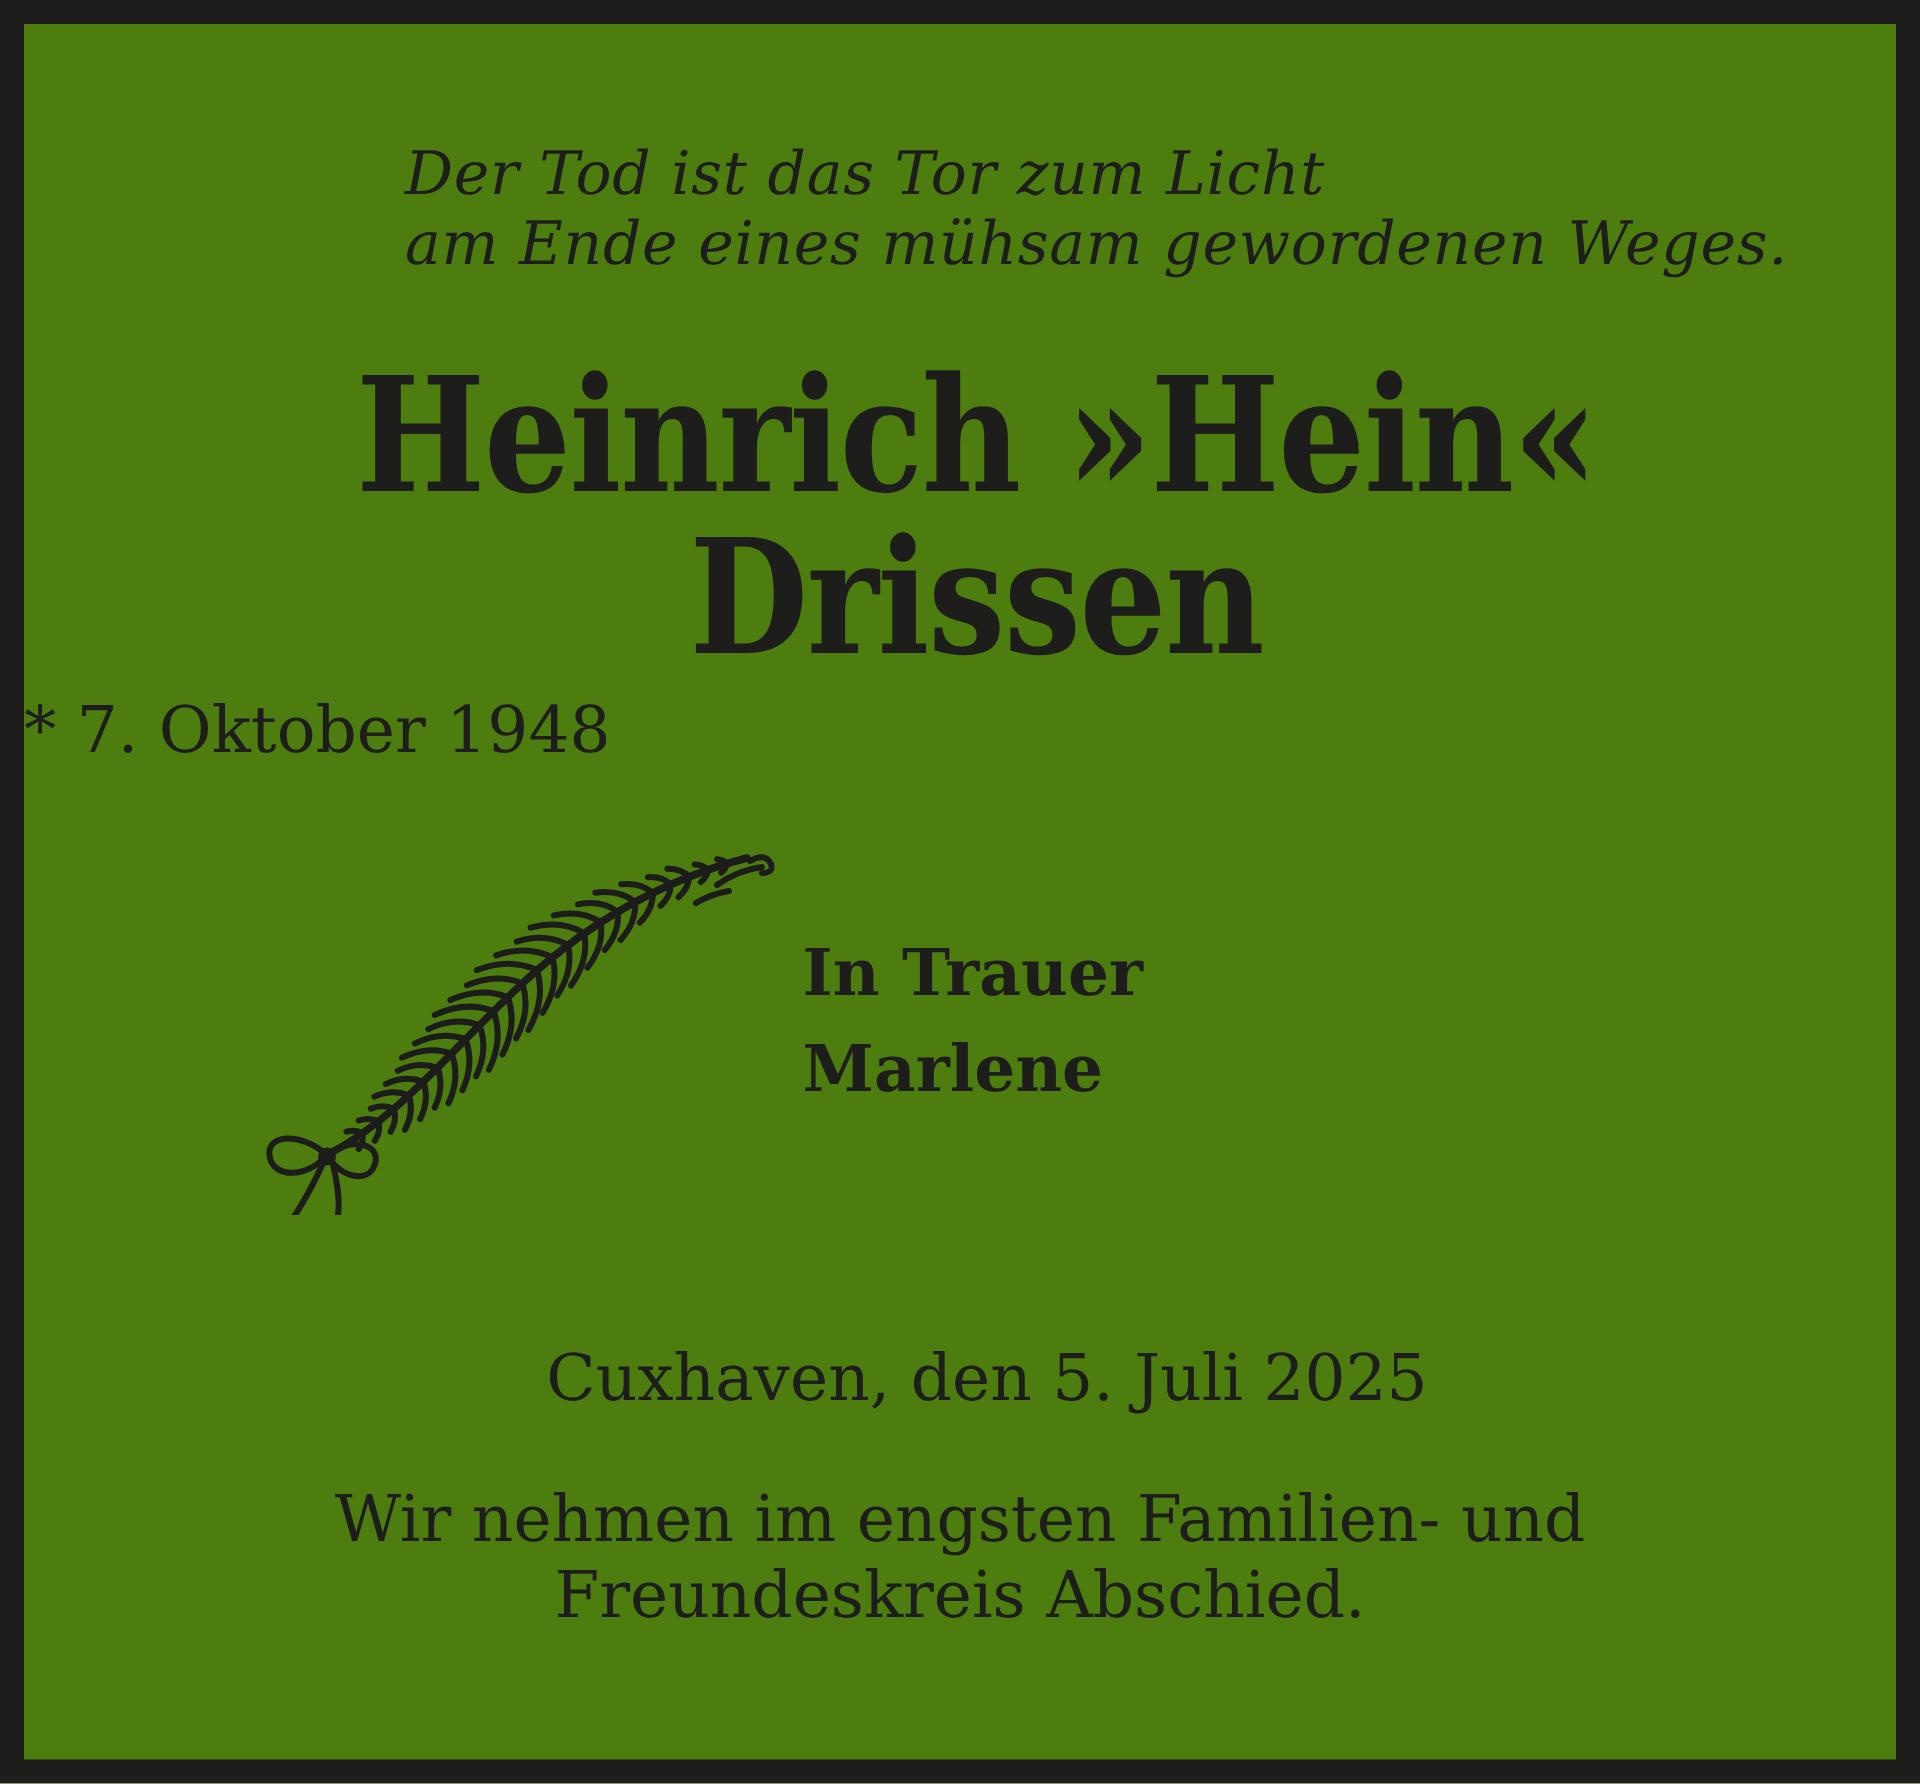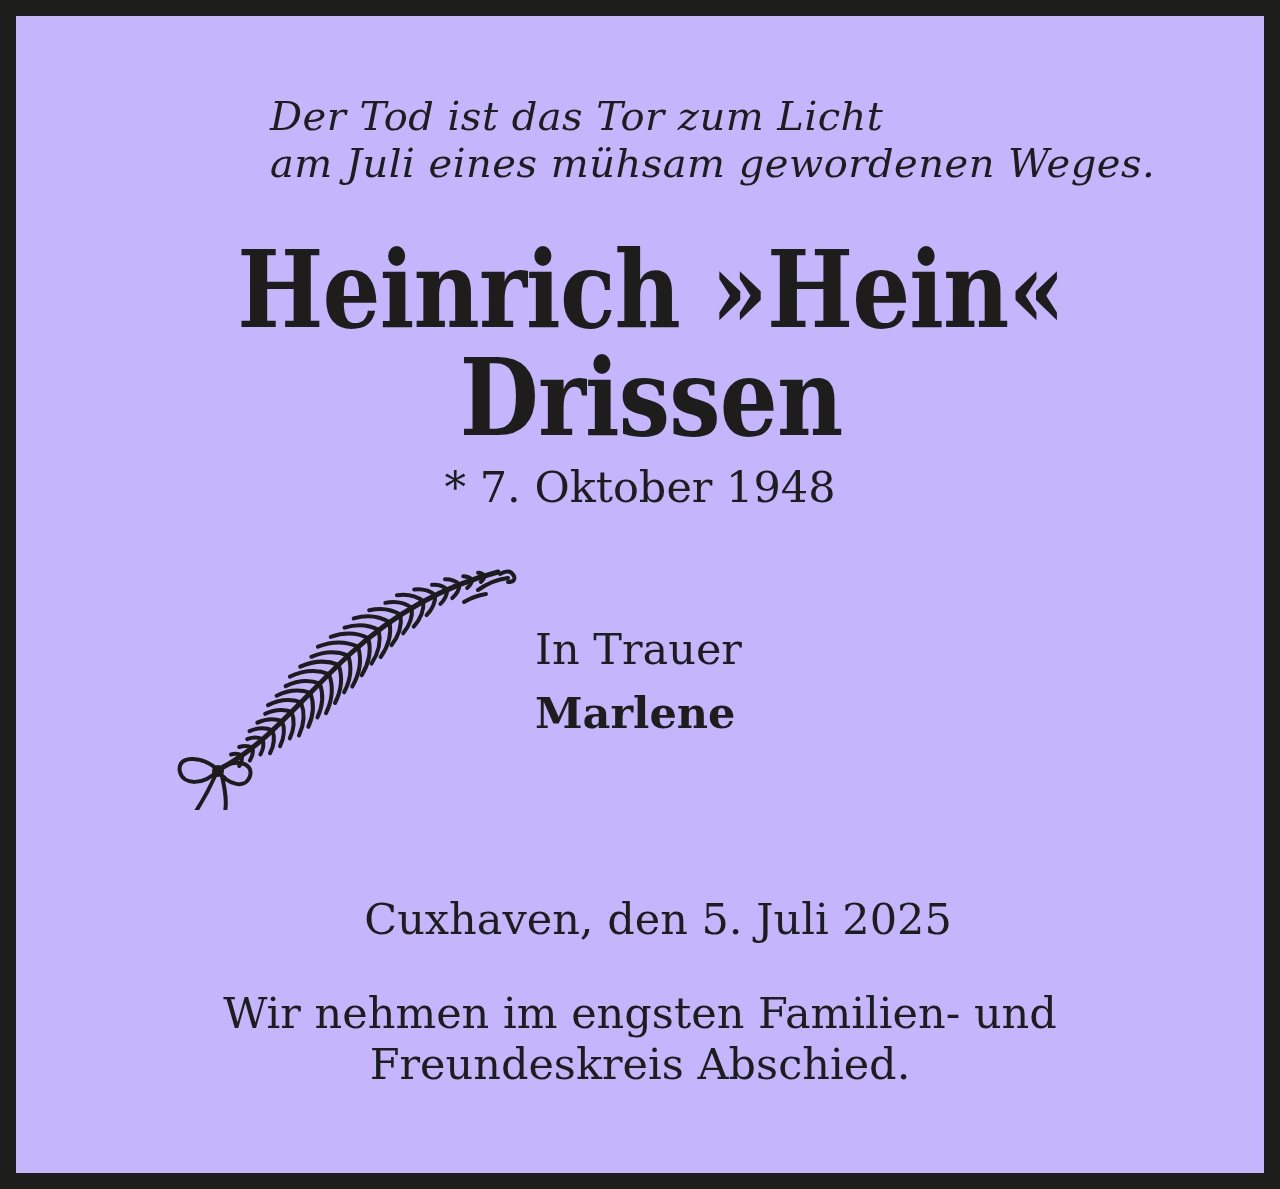--- a/index.html
+++ b/index.html
@@ -1,21 +1,21 @@
 <!DOCTYPE html>
 <html><head>
 <meta charset="utf-8">
 <style>
   html, body { margin: 0; padding: 0; background: #ffffff; }
   .page {
     position: relative;
     width: 1280px;
     height: 1189px;
     box-sizing: border-box;
-    background: #c4b5fd;
+    background: #4d7c0f;
     border: 16px solid #1d1d1b;
     overflow: hidden;
     font-family: "DejaVu Serif", "Liberation Serif", serif;
     color: #1d1d1b;
   }
   .epigraph {
     position: absolute;
     left: 254px;   
     top: 77px;     
     font-style: italic;
@@ -43,35 +43,37 @@
   .dates-row {
     position: absolute;
     left: 0; right: 0;
     top: 446px;    
     display: flex;
     justify-content: center;
     gap: 88px;
     font-size: 43px;
     line-height: 50px;
     white-space: nowrap;
+    flex-direction: column;
   }
   .feather-wrap {
     position: absolute;
     left: 154px;   
     top: 524px;    
     width: 355px;
     height: 270px;
   }
   .mourning-intro {
     position: absolute;
     left: 519px;   
     top: 608px;    
     font-size: 43px;
     line-height: 50px;
     white-space: nowrap;
+    font-weight: bold;
   }
   .mourners {
     position: absolute;
     left: 519px;
     top: 669px;    
     font-weight: 700;
     font-size: 43px;
     line-height: 56px;
     white-space: nowrap;
   }
@@ -95,21 +97,21 @@
     white-space: nowrap;
   }
 </style>
 </head>
 <body>
 
 <div class="page">
 
   <div class="epigraph">
     <div>Der Tod ist das Tor zum Licht</div>
-    <div>am Juli eines mühsam gewordenen Weges.</div>
+    <div>am Ende eines mühsam gewordenen Weges.</div>
   </div>
 
   <div class="headline">
     <div class="hl-line">Heinrich »Hein«</div>
     <div class="hl-line">Drissen</div>
   </div>
 
   <div class="dates-row">
     <span>* 7. Oktober 1948</span>
   </div>

